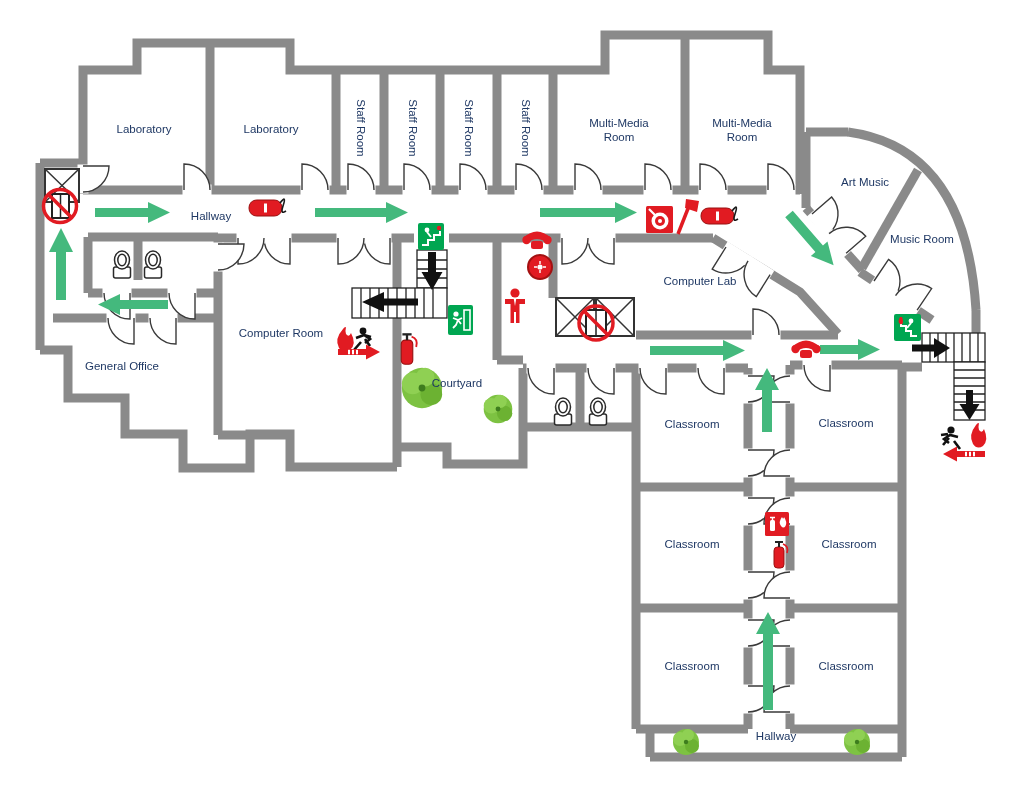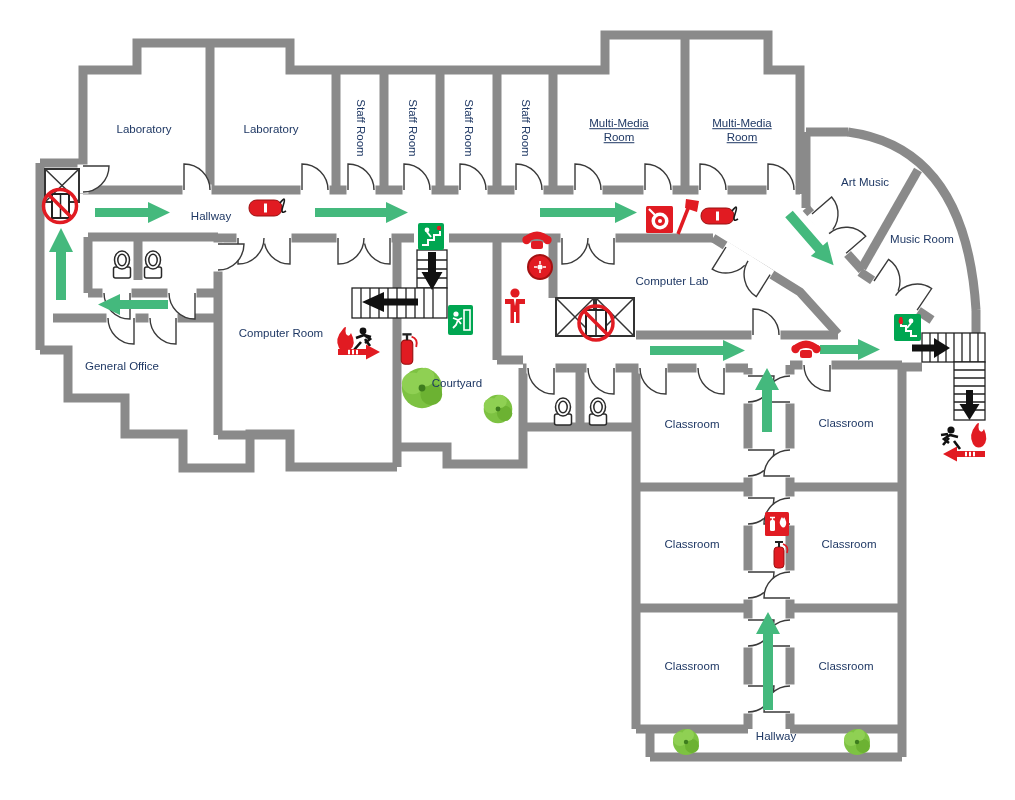--- a/index.html
+++ b/index.html
@@ -2,21 +2,21 @@
 <html><head>
 <meta charset="utf-8">
 <style>
   html,body{margin:0;padding:0;background:#fff;}
   .plan{position:relative;width:1015px;height:800px;background:#fff;
         font-family:"Liberation Sans",sans-serif;overflow:hidden;}
   .plan svg{position:absolute;left:0;top:0;}
   .lbl{position:absolute;transform:translate(-50%,-50%);color:#1f3864;
        font-size:11.5px;line-height:1.2;text-align:center;white-space:nowrap;}
   .lbl.vert{transform:translate(-50%,-50%) rotate(90deg);}
-  .lbl.wrap{white-space:normal;width:84px;text-decoration:underline;}
+  .lbl.wrap{white-space:normal;width:84px;}
 </style>
 </head>
 <body>
 
 <div class="plan">
 
 <svg width="1015" height="800" viewBox="0 0 1015 800">
   <defs>
     <g id="door">
       <rect x="-1.5" y="-5.5" width="29" height="11" fill="#fff" stroke="none"></rect>
@@ -297,21 +297,21 @@
 <div class="lbl" style="left:144px;top:130px">Laboratory</div>
 <div class="lbl" style="left:271px;top:130px">Laboratory</div>
 <div class="lbl vert" style="left:360px;top:128px">Staff Room</div>
 <div class="lbl vert" style="left:412px;top:128px">Staff Room</div>
 <div class="lbl vert" style="left:468px;top:128px">Staff Room</div>
 <div class="lbl vert" style="left:525px;top:128px">Staff Room</div>
 <div class="lbl wrap" style="left:619px;top:131px">Multi-Media Room</div>
 <div class="lbl wrap" style="left:742px;top:131px">Multi-Media Room</div>
 <div class="lbl" style="left:865px;top:183px">Art Music</div>
 <div class="lbl" style="left:922px;top:240px">Music Room</div>
-<div class="lbl" style="left:672px;top:282px">Computer Lab</div>
+<div class="lbl" style="left:700px;top:282px">Computer Lab</div>
 <div class="lbl" style="left:281px;top:334px">Computer Room</div>
 <div class="lbl" style="left:122px;top:367px">General Office</div>
 <div class="lbl" style="left:457px;top:384px">Courtyard</div>
 <div class="lbl" style="left:211px;top:217px">Hallway</div>
 <div class="lbl" style="left:776px;top:737px">Hallway</div>
 <div class="lbl" style="left:692px;top:425px">Classroom</div>
 <div class="lbl" style="left:846px;top:424px">Classroom</div>
 <div class="lbl" style="left:692px;top:545px">Classroom</div>
 <div class="lbl" style="left:849px;top:545px">Classroom</div>
 <div class="lbl" style="left:692px;top:667px">Classroom</div>

